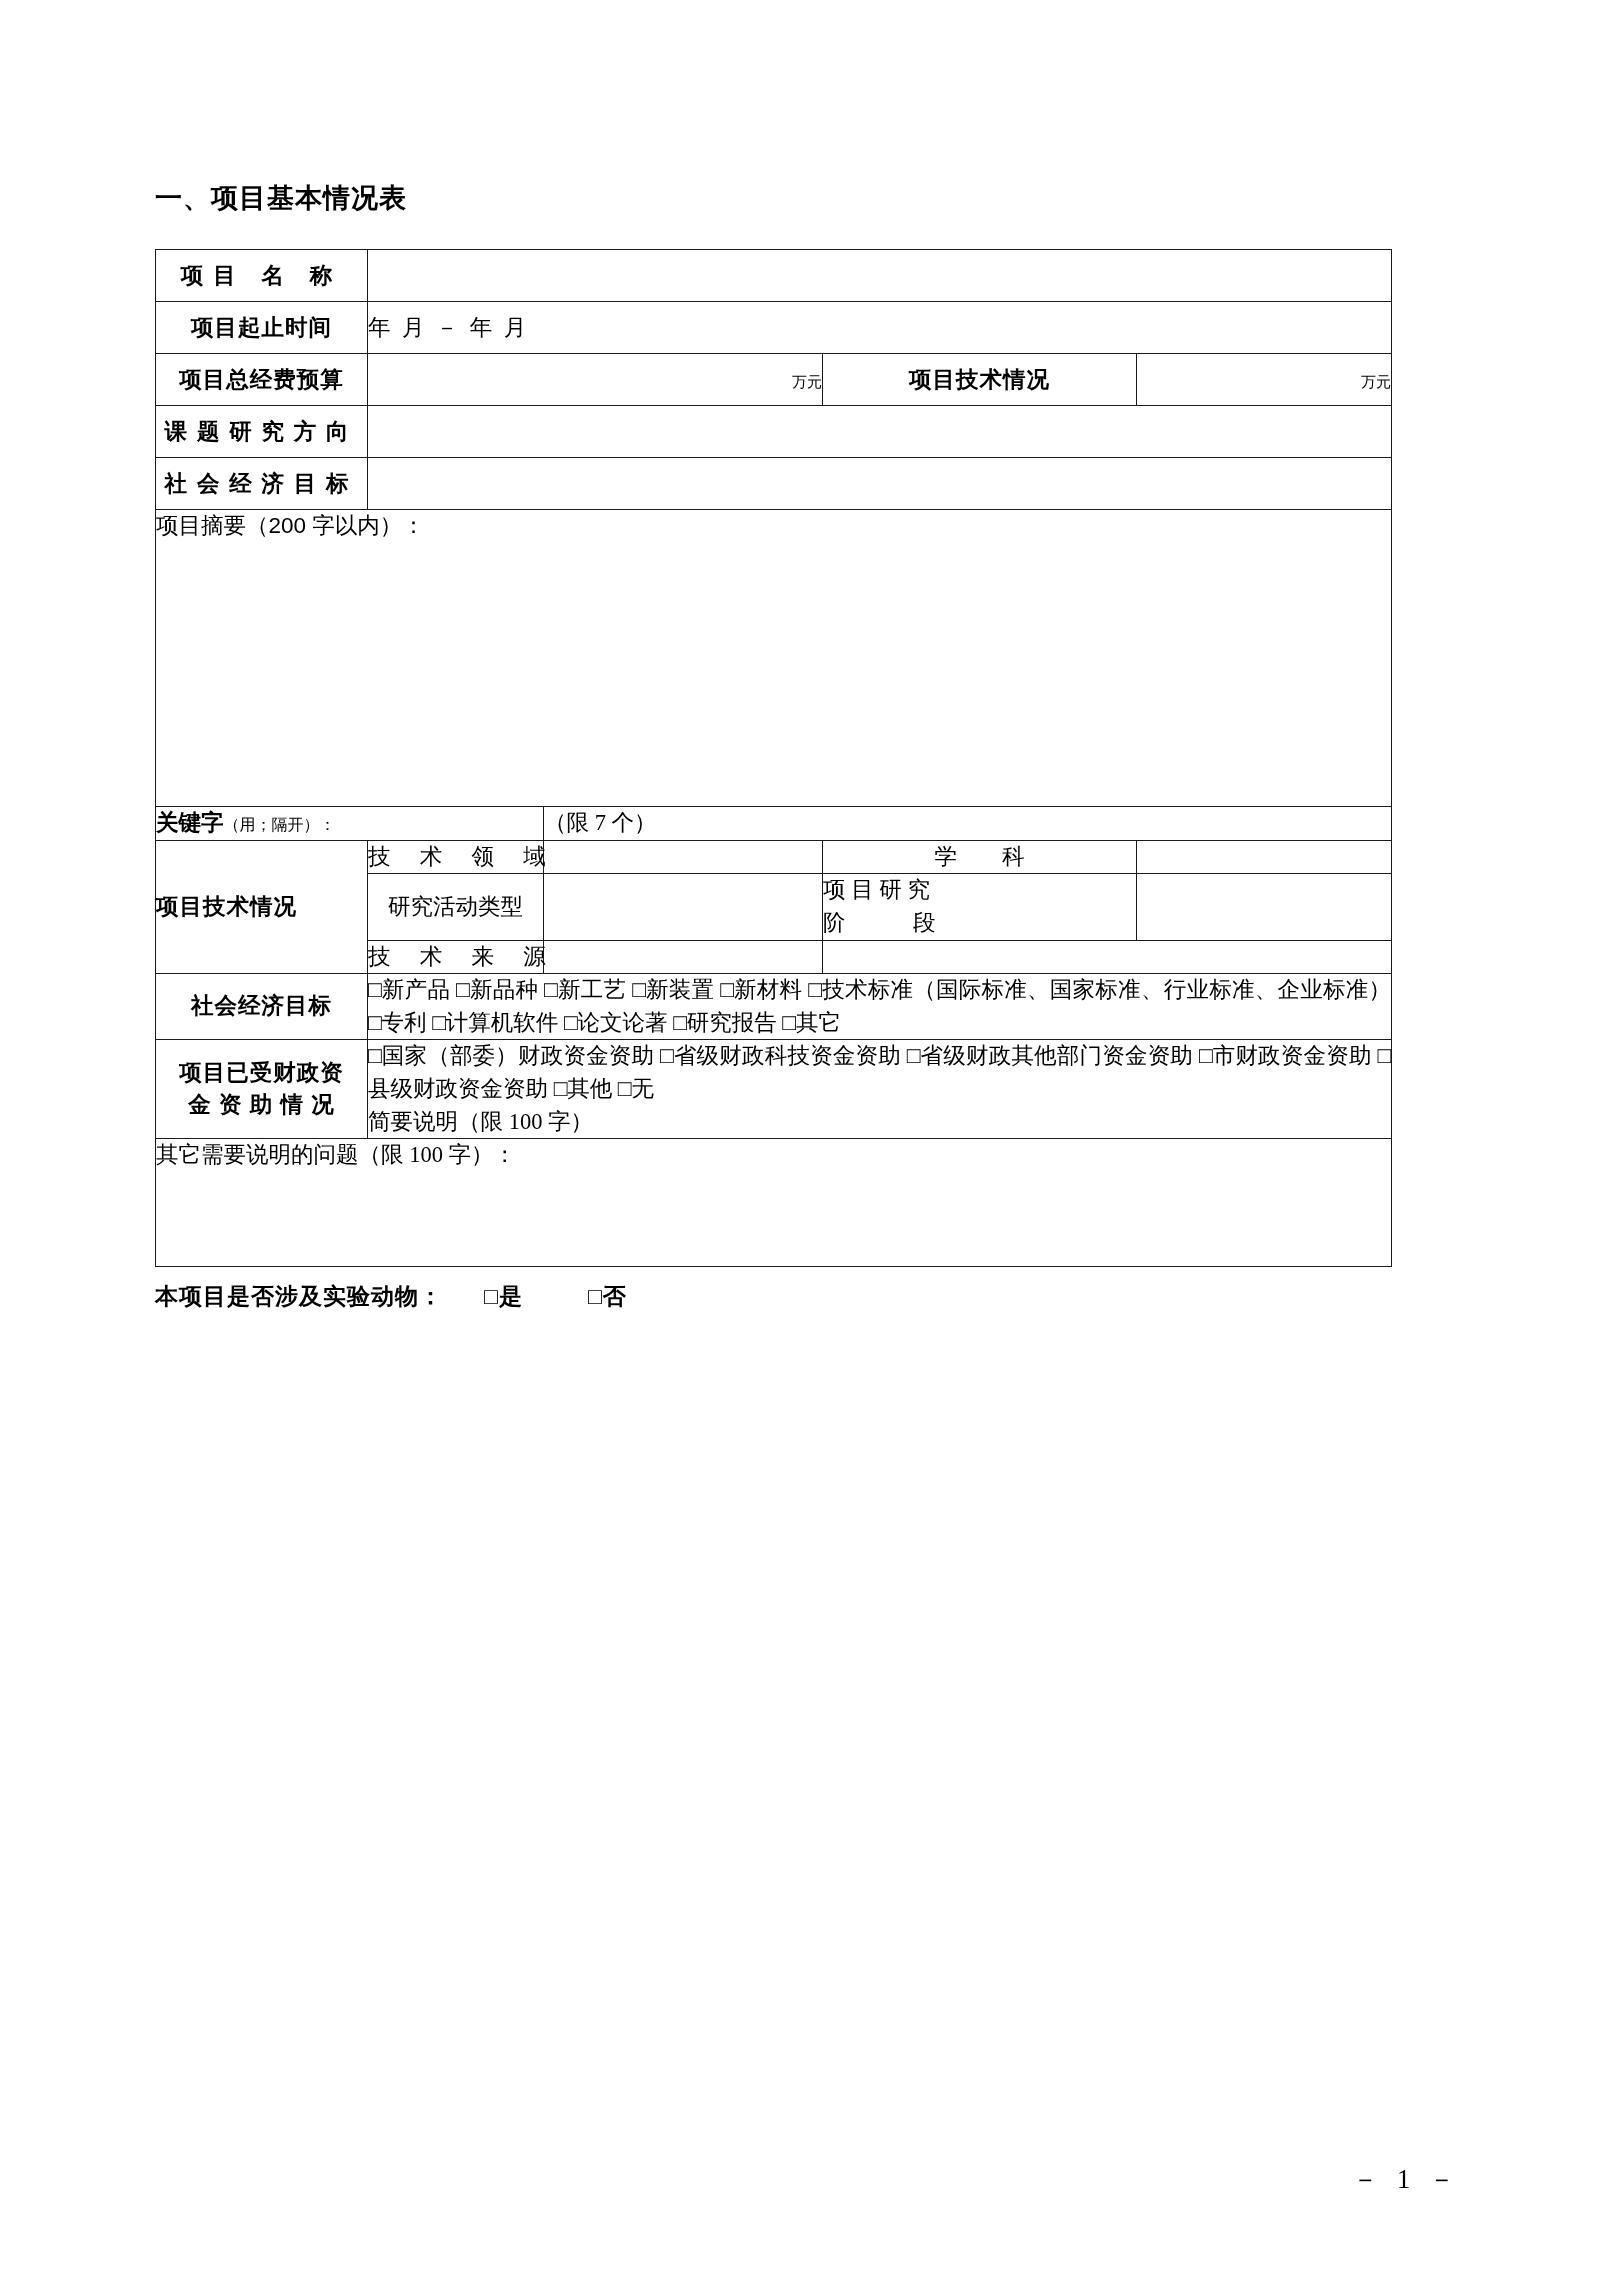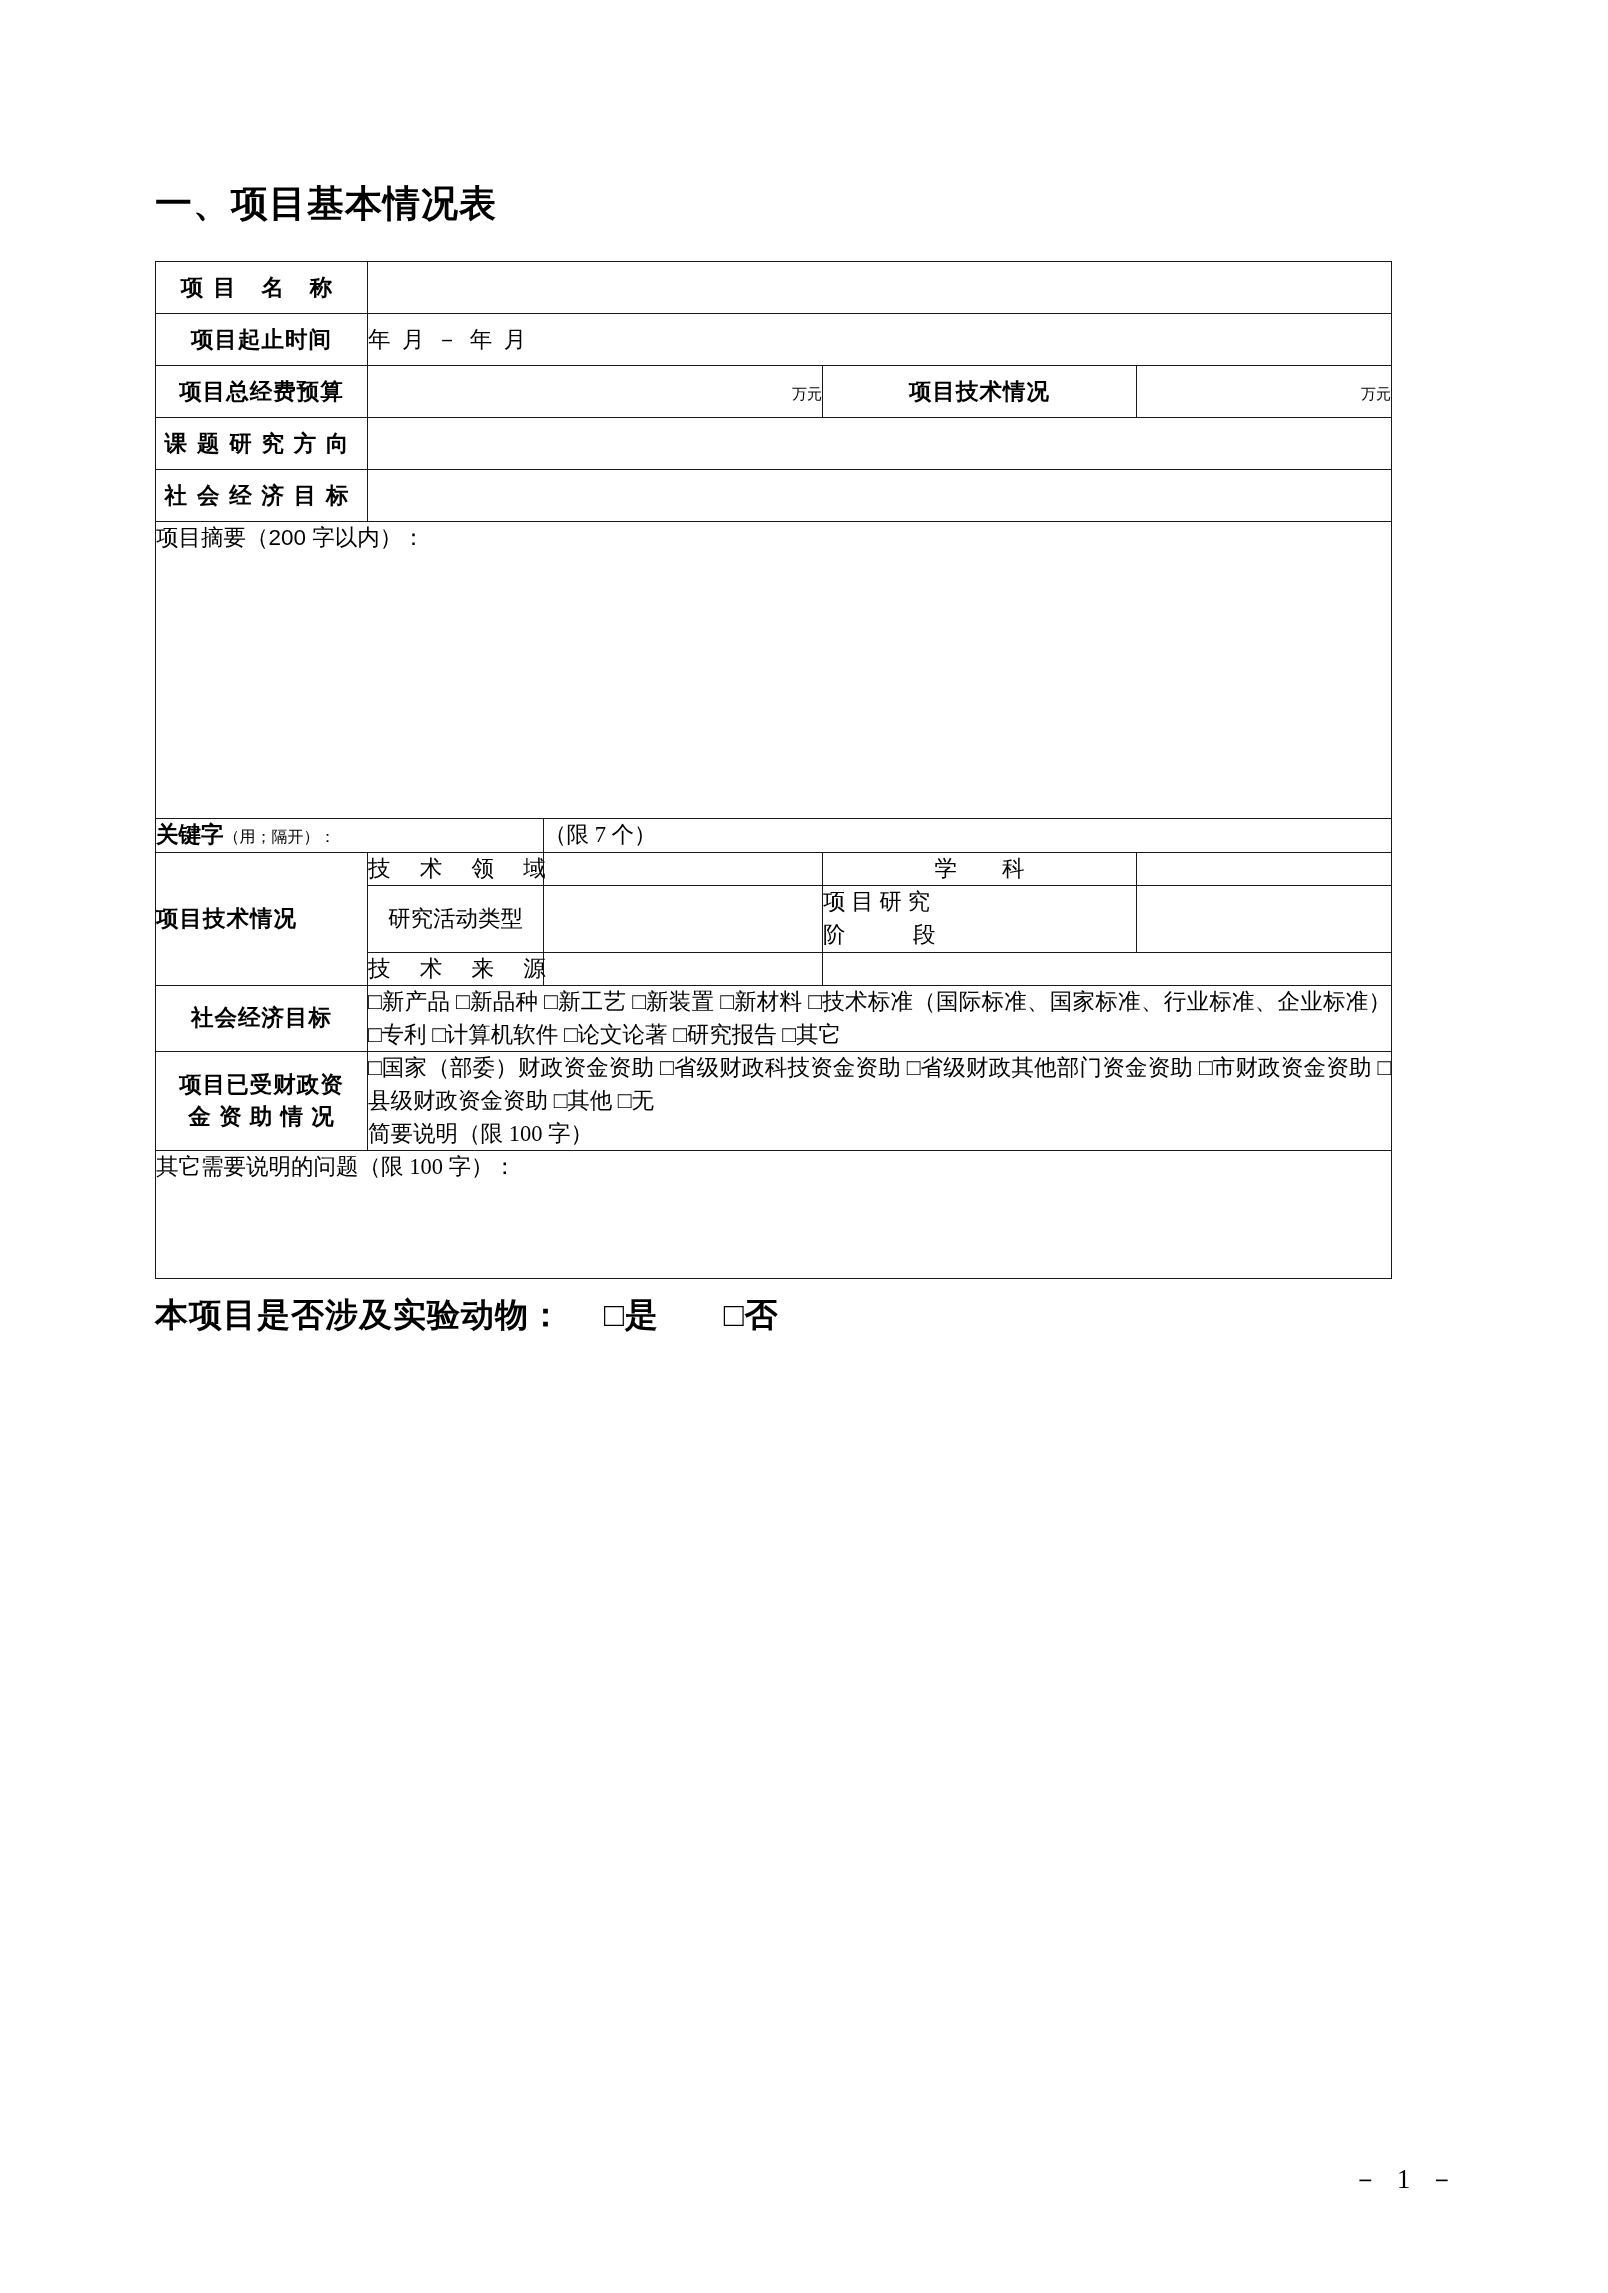--- a/index.html
+++ b/index.html
@@ -26,21 +26,21 @@
     position: absolute;
     left: 155px;
     top: 182px;
     width: 1235px;
   }
 
   
   .doc-title {
     font-family: "Liberation Sans", "DejaVu Sans", sans-serif;
     font-weight: bold;
-    font-size: 37px;
+    font-size: 27px;
     letter-spacing: 1px;
     margin: 0 0 35px 0;
     line-height: 1.2;
   }
 
   
   table.form {
     border-collapse: collapse;
     width: 1235px;
     table-layout: fixed;
@@ -145,23 +145,23 @@
     text-align: justify;
   }
   .note-head {
     padding: 15.7px 17.6px 9.8px 17.6px;
     font-size: 23.5px;
   }
   .note-body { height: 94px; }
 
   .animal-line {
     margin-top: 13.7px;
-    font-family: Liberation Mono, monospace;
-    font-weight: bold;
-    font-size: 33px;
+    font-family: Liberation Serif, serif;
+    font-weight: bold;
+    font-size: 23px;
     letter-spacing: 1px;
     white-space: nowrap;
   }
   .animal-line .opt { margin-left: 41px; font-weight: bold; }
   .animal-line .opt2 { margin-left: 65px; font-weight: bold; }
 
   .footer {
     position: absolute;
     right: 147px;
     top: 2161px;

